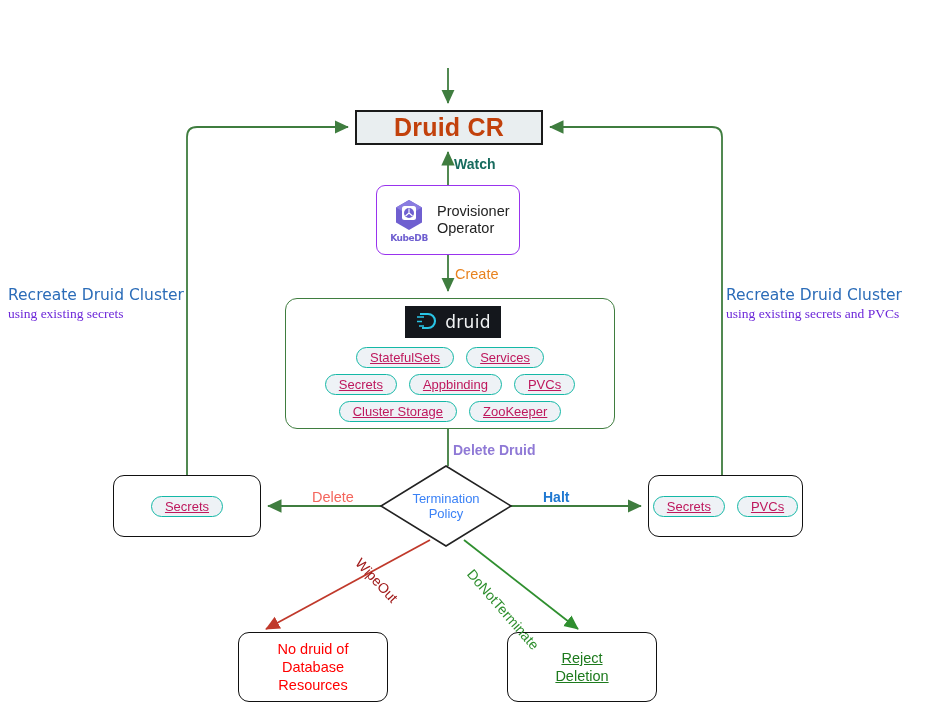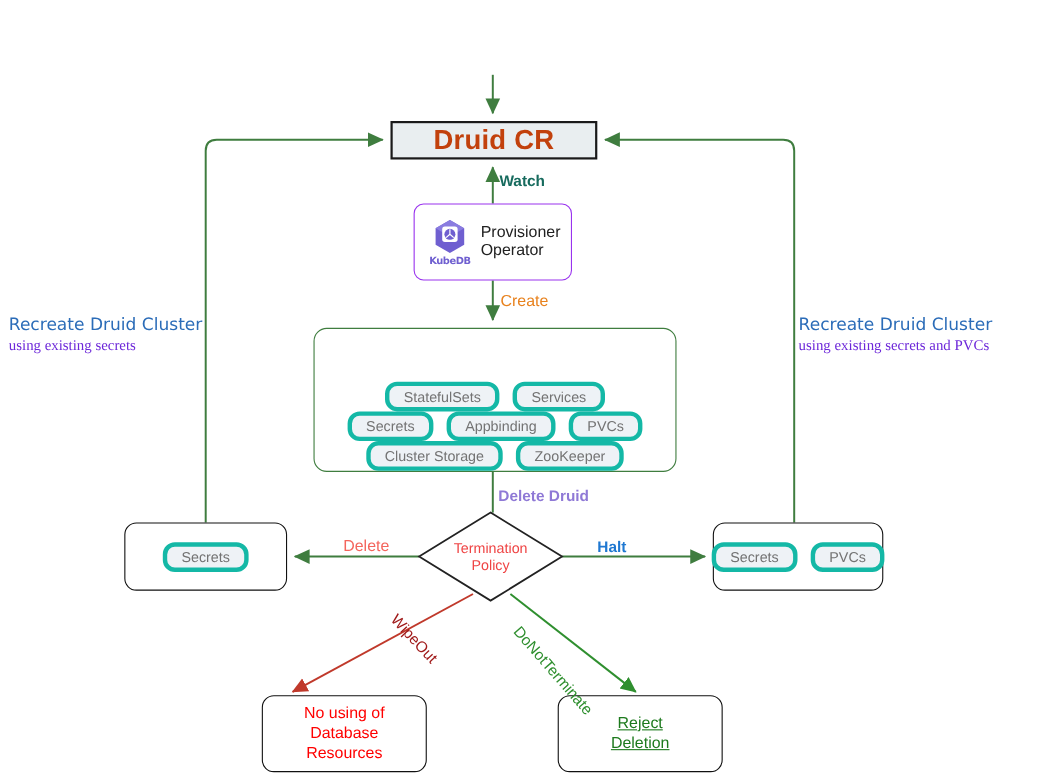--- a/index.html
+++ b/index.html
@@ -31,39 +31,39 @@
       font-family:"DejaVu Sans", sans-serif;margin-top:1px;}
 
   
   #cluster{left:285px;top:298px;width:330px;height:131px;
       background:#fff;border:1.6px solid #3f7d3f;border-radius:12px;}
   #druid-logo{position:absolute;left:119px;top:7px;width:96px;height:32px;
       background:#14171c;display:flex;align-items:center;justify-content:center;gap:4px;}
   #druid-logo .word{font-size:17px;color:#f2f4f5;font-family:"DejaVu Sans", sans-serif;
       letter-spacing:.3px;}
   .pill-row{position:absolute;width:100%;display:flex;justify-content:center;gap:12px;}
-  .pill{background:#eef2f6;border:4px solid #14b8a6;border-radius:11px;
-      font-size:13px;color:#737373;padding:2px 13px;white-space:nowrap;line-height:15px;}
+  .pill{background:#eef2f6;border:1px solid #14b8a6;border-radius:11px;
+      font-size:13px;color:#be185d;padding:2px 13px;white-space:nowrap;line-height:15px;text-decoration:underline;}
 
   
   .rbox{background:#fff;border:1.6px solid #111;border-radius:11px;
       display:flex;align-items:center;justify-content:center;gap:12px;}
   #left-box{left:113px;top:475px;width:148px;height:62px;}
   #right-box{left:648px;top:475px;width:155px;height:62px;}
   #wipeout-box{left:238px;top:632px;width:150px;height:70px;}
   #reject-box{left:507px;top:632px;width:150px;height:70px;}
   .rbox .txt{text-align:center;font-size:14.5px;line-height:18px;}
   .red-txt{color:#ff0000;}
   .green-txt{color:#1d7a1d;text-decoration:underline;}
 
   
   #diamond{left:381px;top:465px;width:130px;height:82px;}
   #diamond .dlabel{position:absolute;left:0;top:0;width:130px;height:82px;
       display:flex;flex-direction:column;align-items:center;justify-content:center;
-      font-size:13px;color:#ef4444;line-height:15px;text-align:center;}
+      font-size:13px;color:#3b82f6;line-height:15px;text-align:center;}
 
   
   .elabel{position:absolute;font-size:14px;font-weight:bold;white-space:nowrap;}
   #lb-watch{left:454px;top:156px;color:#176b5e;}
   #lb-create{left:455px;top:266px;color:#e8821e;font-weight:normal;font-size:14.5px;}
   #lb-delete-druid{left:453px;top:442px;color:#8f79d6;}
   #lb-delete{left:312px;top:489px;color:#f4655c;font-weight:normal;font-size:14.5px;}
   #lb-halt{left:543px;top:489px;color:#1f78d1;}
   #lb-wipeout{left:364px;top:555px;color:#a01a1a;font-weight:normal;font-size:14px;
       transform:rotate(47deg);transform-origin:left top;}
@@ -142,20 +142,27 @@
       </svg>
       <span class="kubedb-word">KubeDB</span>
     </div>
     <div class="lbl">
       <div>Provisioner</div>
       <div>Operator</div>
     </div>
   </div>
 
   <div class="node" id="cluster">
+    <div id="druid-logo">
+      <svg width="26" height="22" viewBox="0 0 26 22">
+        <path d="M5,3 L13,3 A7,7 0 0 1 13,17 L7,17" fill="none" stroke="#29c5e6" stroke-width="2.1"></path>
+        <path d="M2,6 L9,6 M2,10.5 L7,10.5 M4,15 L9,15" stroke="#29c5e6" stroke-width="1.7"></path>
+      </svg>
+      <span class="word">druid</span>
+    </div>
 
     <div class="pill-row" style="top:48px;">
       <span class="pill">StatefulSets</span>
       <span class="pill">Services</span>
     </div>
     <div class="pill-row" style="top:75px;">
       <span class="pill">Secrets</span>
       <span class="pill">Appbinding</span>
       <span class="pill">PVCs</span>
     </div>
@@ -176,21 +183,21 @@
     <span class="pill">Secrets</span>
   </div>
 
   <div class="node rbox" id="right-box">
     <span class="pill">Secrets</span>
     <span class="pill">PVCs</span>
   </div>
 
   <div class="node rbox" id="wipeout-box">
     <div class="txt red-txt">
-      <div>No using of</div>
+      <div>No druid of</div>
       <div>Database</div>
       <div>Resources</div>
     </div>
   </div>
 
   <div class="node rbox" id="reject-box">
     <div class="txt green-txt">
       <div>Reject</div>
       <div>Deletion</div>
     </div>

